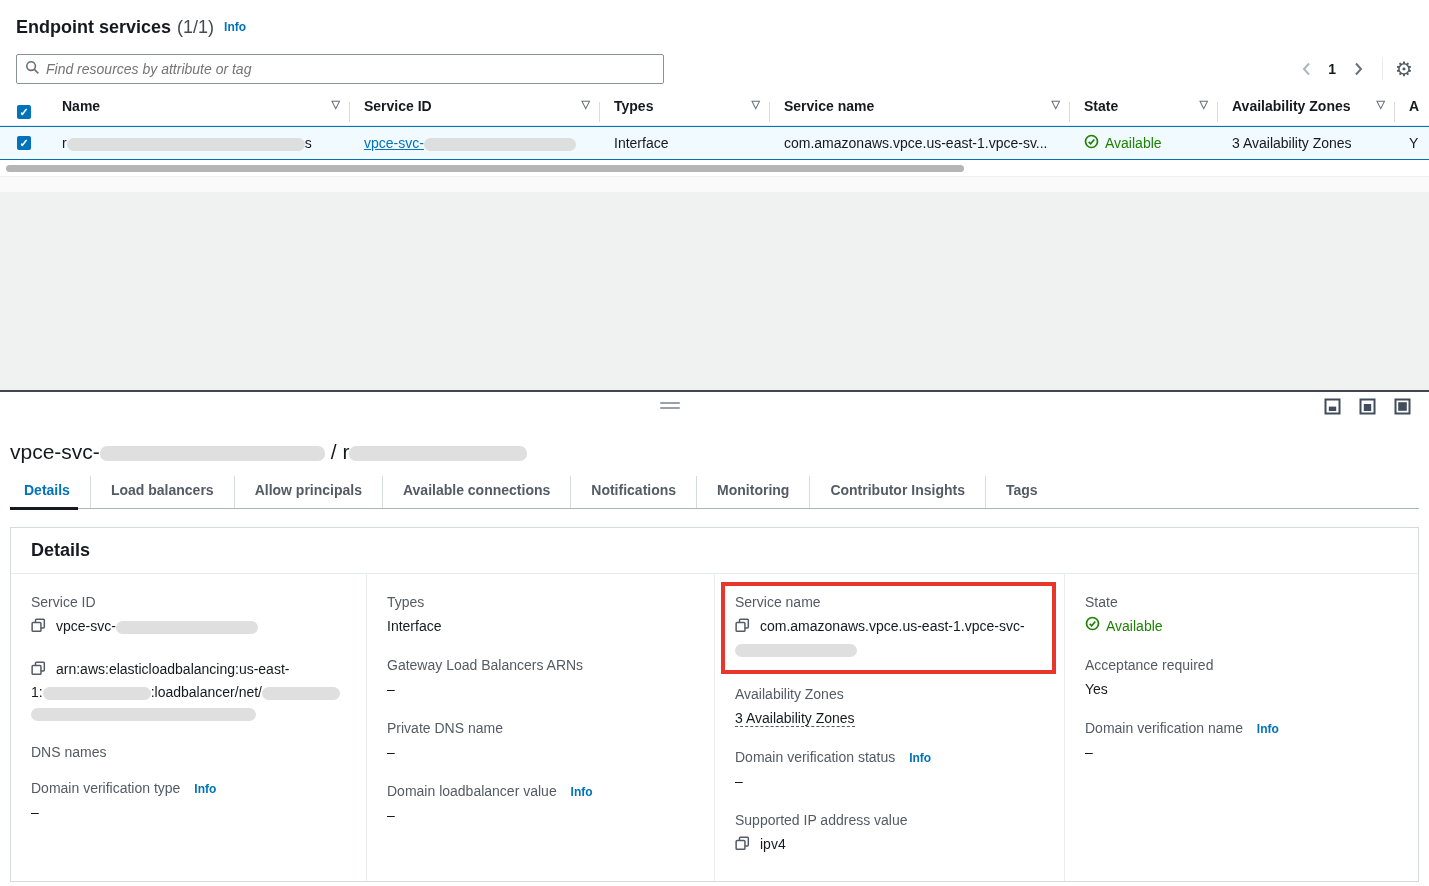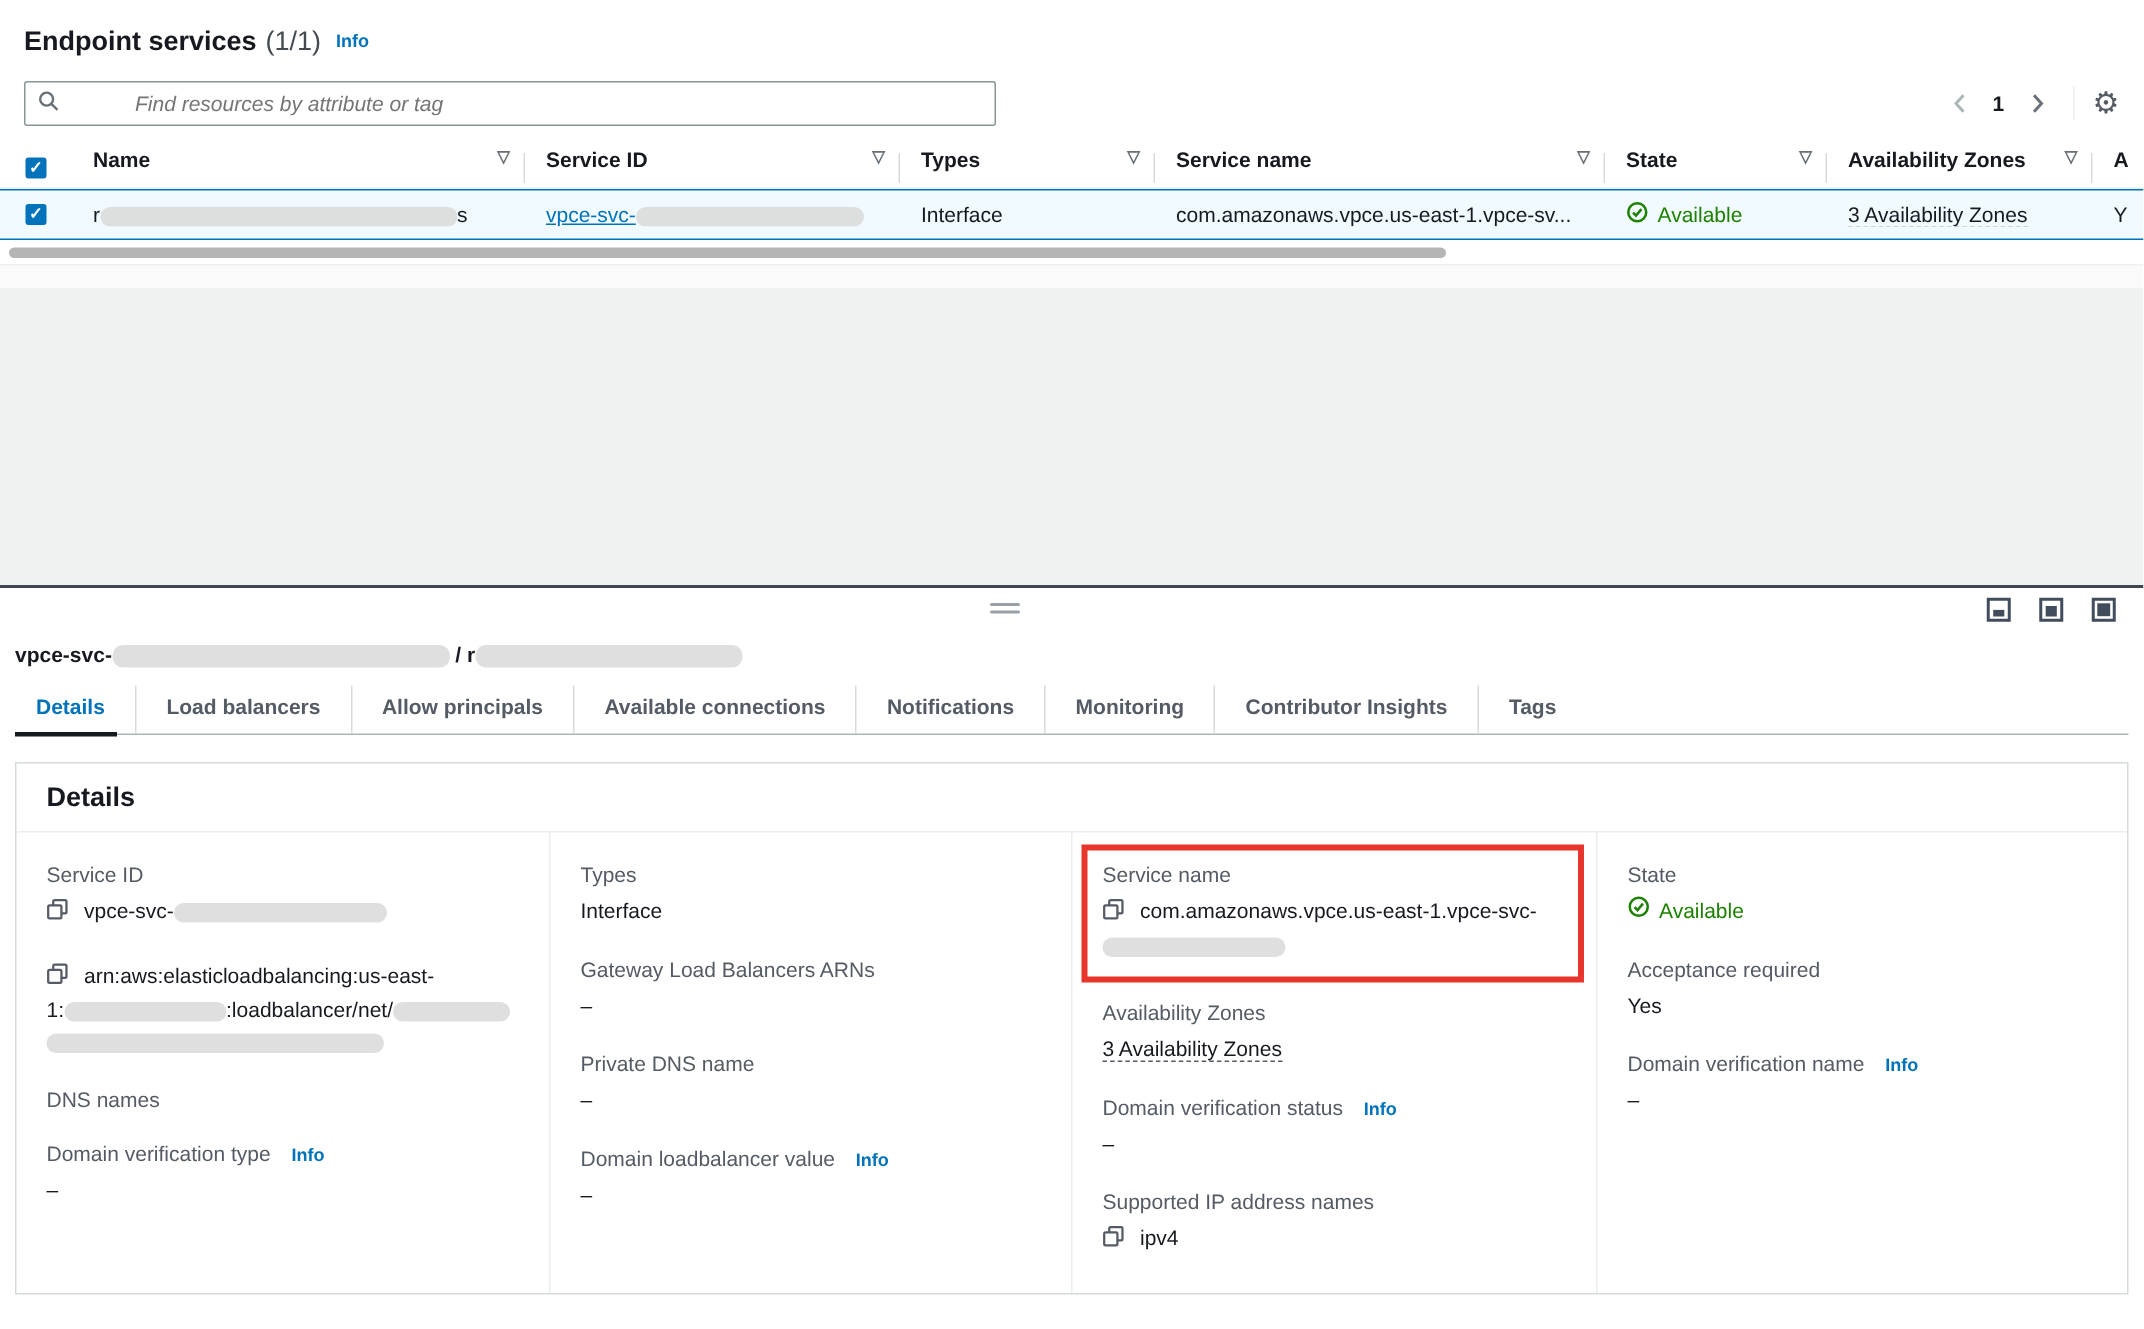--- a/index.html
+++ b/index.html
@@ -15,21 +15,21 @@
   .title-actions { margin-left:auto; display:flex; align-items:center; gap:10px; }
   .btn { height:30px; border:1px solid #545b64; border-radius:2px; background:#fff;
     display:inline-flex; align-items:center; justify-content:center; padding:0 18px;
     font-weight:bold; color:#545b64; font-size:14px; cursor:pointer; }
   .btn-icon { width:38px; padding:0; }
   .btn-primary { background:#ec7211; border-color:#ec7211; color:#16191f; }
   .caret-down { width:0; height:0; border-left:5px solid transparent; border-right:5px solid transparent;
     border-top:6px solid #545b64; margin-left:8px; }
   .search-row { display:flex; align-items:center; margin-top:12px; height:30px; }
   .search-box { width:648px; height:30px; border:1px solid #879596; border-radius:2px;
-    display:flex; align-items:center; padding:0 8px; background:#fff;gap:44px; }
+    display:flex; align-items:center; padding:0 8px; background:#fff; }
   .search-box input { border:none; outline:none; flex:1; font-size:14px; font-style:italic;
     color:#687078; margin-left:6px; font-family:"Liberation Sans", sans-serif; background:transparent; }
   .pager { margin-left:auto; display:flex; align-items:center; gap:4px; }
   .chev { width:24px; height:24px; display:flex; align-items:center; justify-content:center; cursor:pointer; }
   .page-num { font-weight:bold; padding:0 6px; cursor:pointer; }
   .pager-sep { width:1px; height:22px; background:#eaeded; margin:0 8px; }
   .gear { font-size:20px; color:#545b64; cursor:pointer; line-height:1; }
 
   
   .tbl { margin-top:14px; width:1429px; overflow:hidden; }
@@ -57,21 +57,21 @@
   .gray-band { height:198px; background:#f0f1f1; }
 
   
   .split-divider { height:2px; background:#424650; }
   .panel { background:#fff; padding:0 10px; position:relative; }
   .panel-bar { height:28px; position:relative; }
   .drag-handle { position:absolute; left:650px; top:10px; cursor:row-resize; }
   .drag-handle span { display:block; width:20px; height:2px; background:#98a0a8; border-radius:1px; margin-bottom:3px; }
   .layout-btns { position:absolute; right:8px; top:6px; display:flex; gap:18px; }
   .layout-btns svg { cursor:pointer; }
-  .panel-title { font-size:14px; font-weight:bold; padding:8px 0 2px 0; white-space:nowrap; }
+  .panel-title { font-size:21px; font-weight:normal; padding:8px 0 2px 0; white-space:nowrap;margin-top:12px; }
   .panel-title .redact { height:15px; }
   .tabs { display:flex; align-items:flex-end; margin-top:10px; border-bottom:1px solid #aab7b8; }
   .tab { font-weight:bold; color:#545b64; padding:6px 20px 10px 20px; cursor:pointer;
     position:relative; white-space:nowrap; border-right:1px solid #d5dbdb; }
   .tab:first-child { padding-left:14px; }
   .tab:last-child { border-right:none; }
   .tab.active { color:#0073bb; }
   .tab.active::after { content:""; position:absolute; left:0; right:12px; bottom:-2px; height:3px; background:#16191f; }
 
   
@@ -314,21 +314,21 @@
         </div>
         <div class="field">
           <div class="flabel">Availability Zones</div>
           <div class="fvalue"><span class="dashed">3 Availability Zones</span></div>
         </div>
         <div class="field">
           <div class="flabel"><span>Domain verification status</span> <span class="info-link">Info</span></div>
           <div class="fvalue">–</div>
         </div>
         <div class="field">
-          <div class="flabel">Supported IP address names</div>
+          <div class="flabel">Supported IP address value</div>
           <div class="fvalue">
             <span class="copy-ic"><svg width="15" height="15" viewBox="0 0 16 16">
                   <rect x="4.8" y="1.2" width="9.4" height="9.4" rx="1" fill="none" stroke="#545b64" stroke-width="1.6"></rect>
                   <rect x="1.2" y="4.8" width="9.4" height="9.4" rx="1" fill="#fff" stroke="#545b64" stroke-width="1.6"></rect>
                 </svg></span><span>ipv4</span>
           </div>
         </div>
       </div>
 
       <div class="dcol dcol-4">

